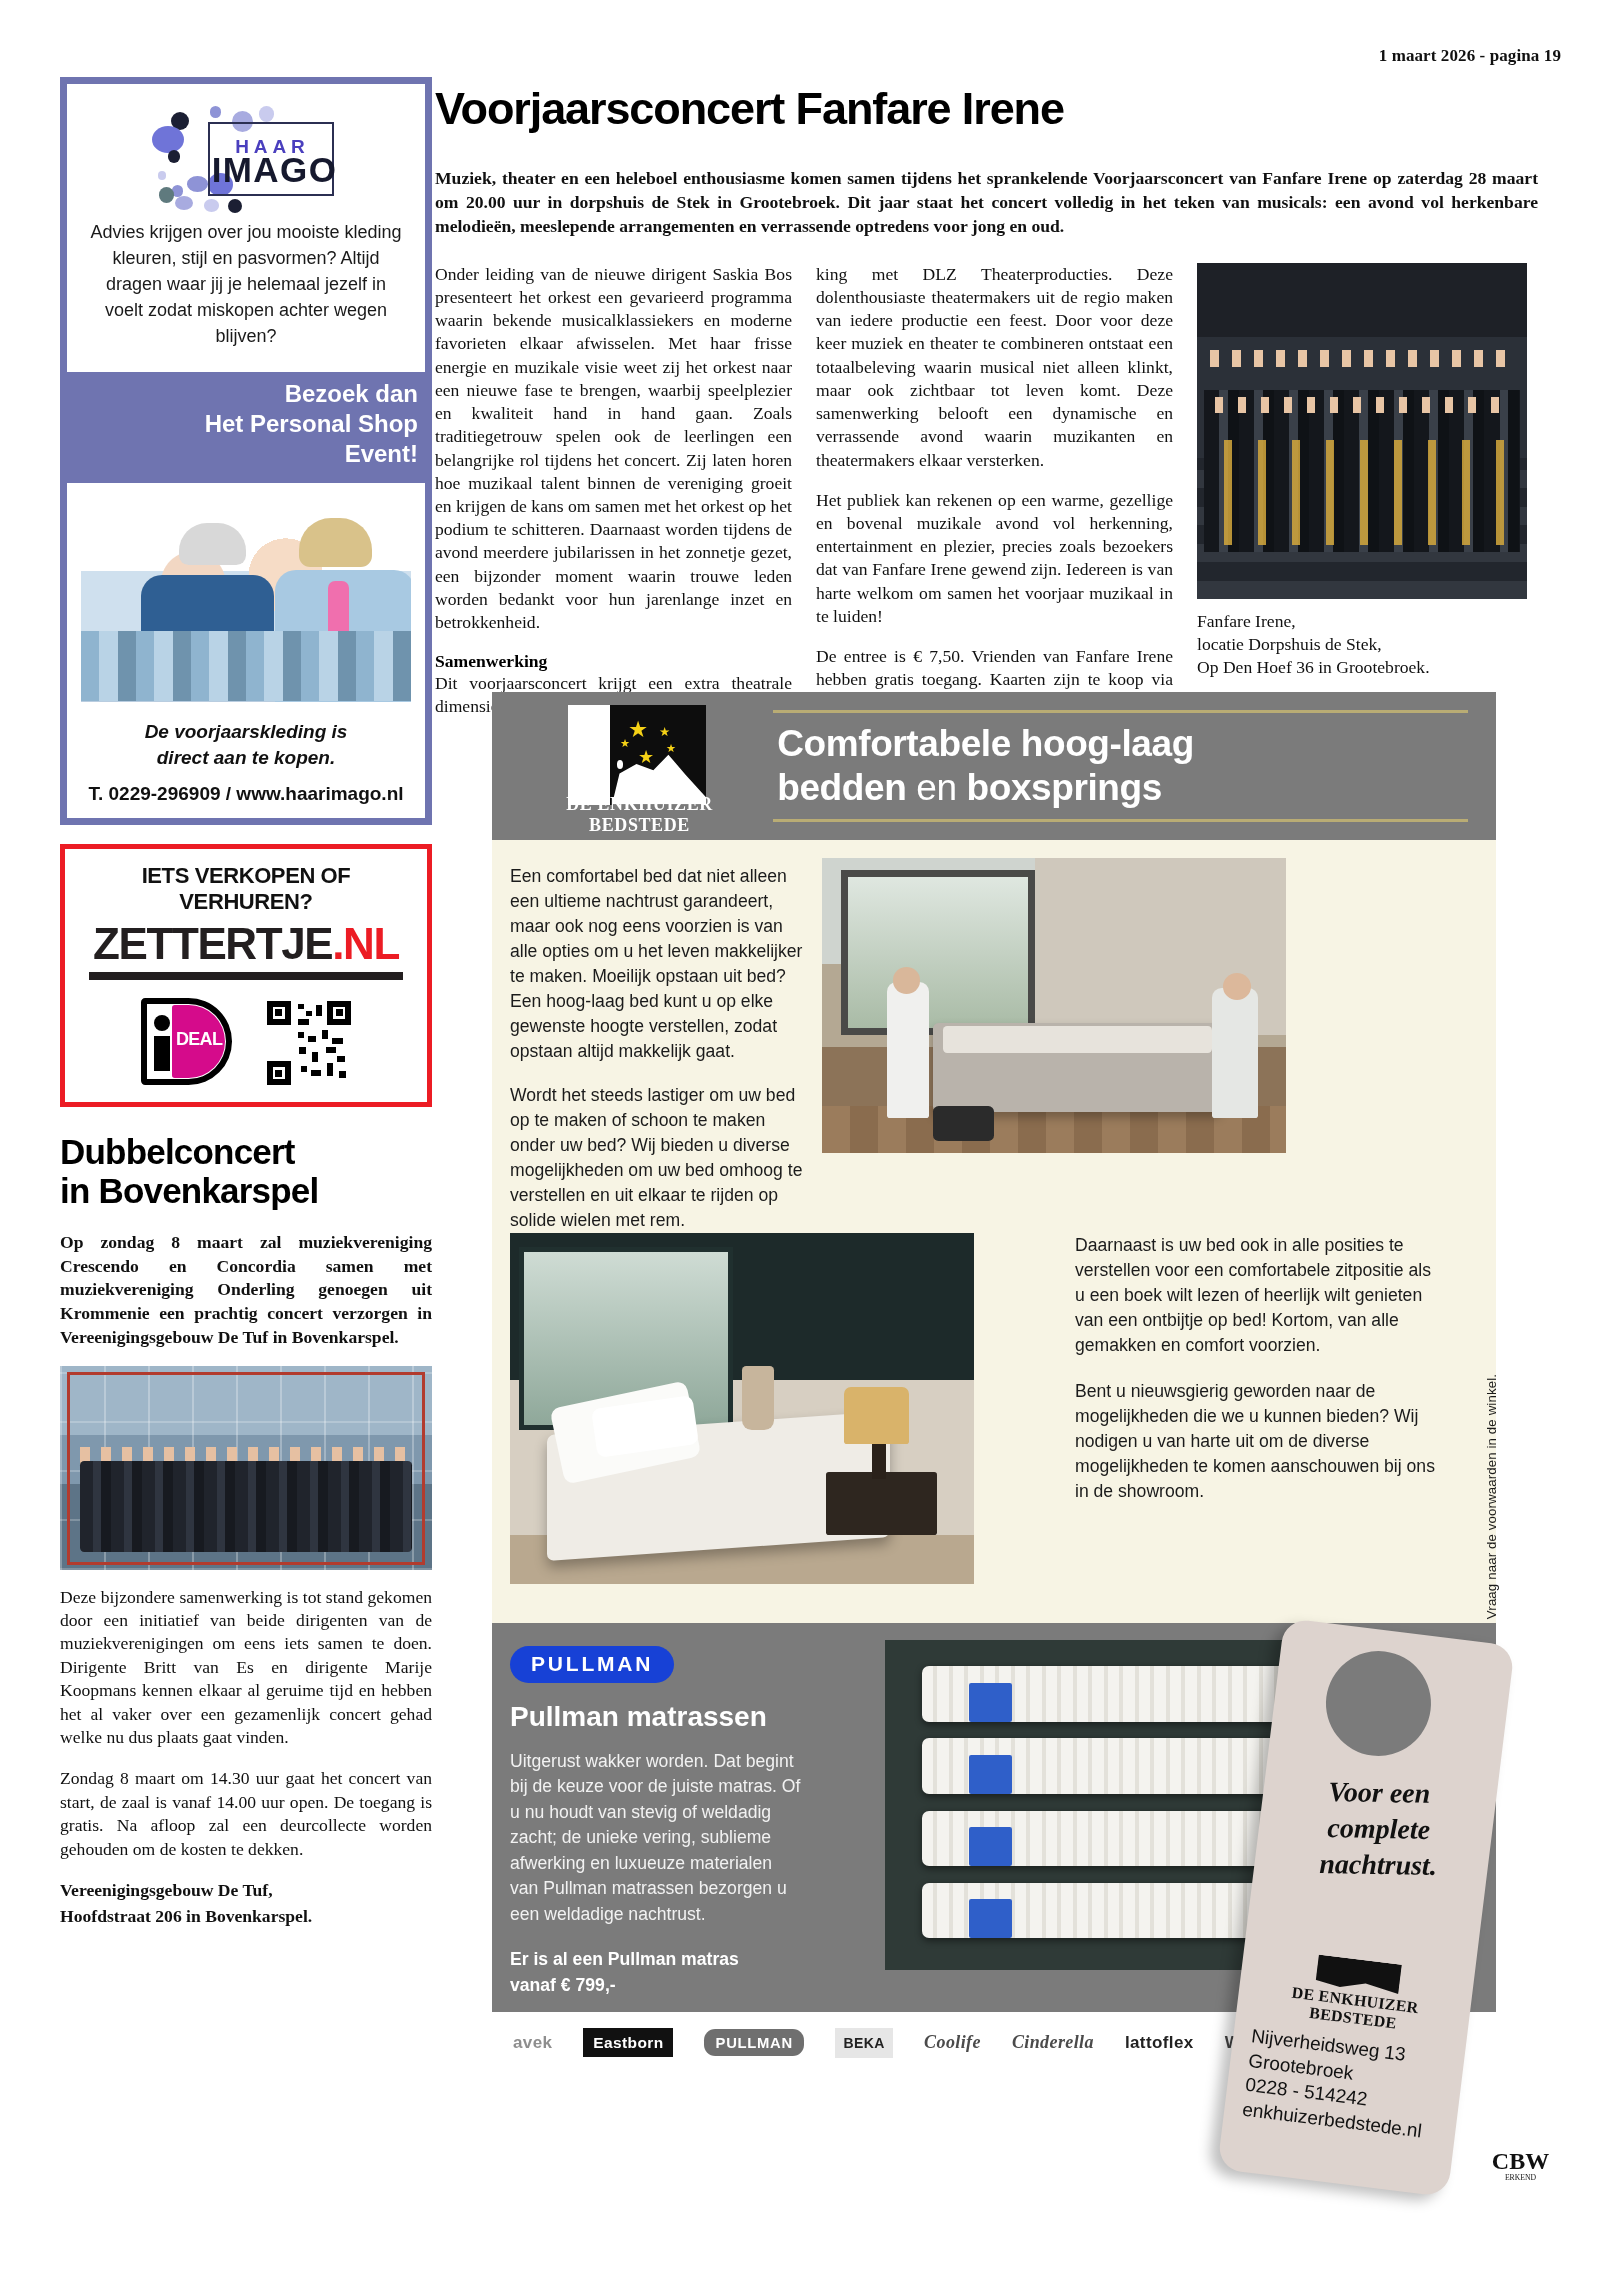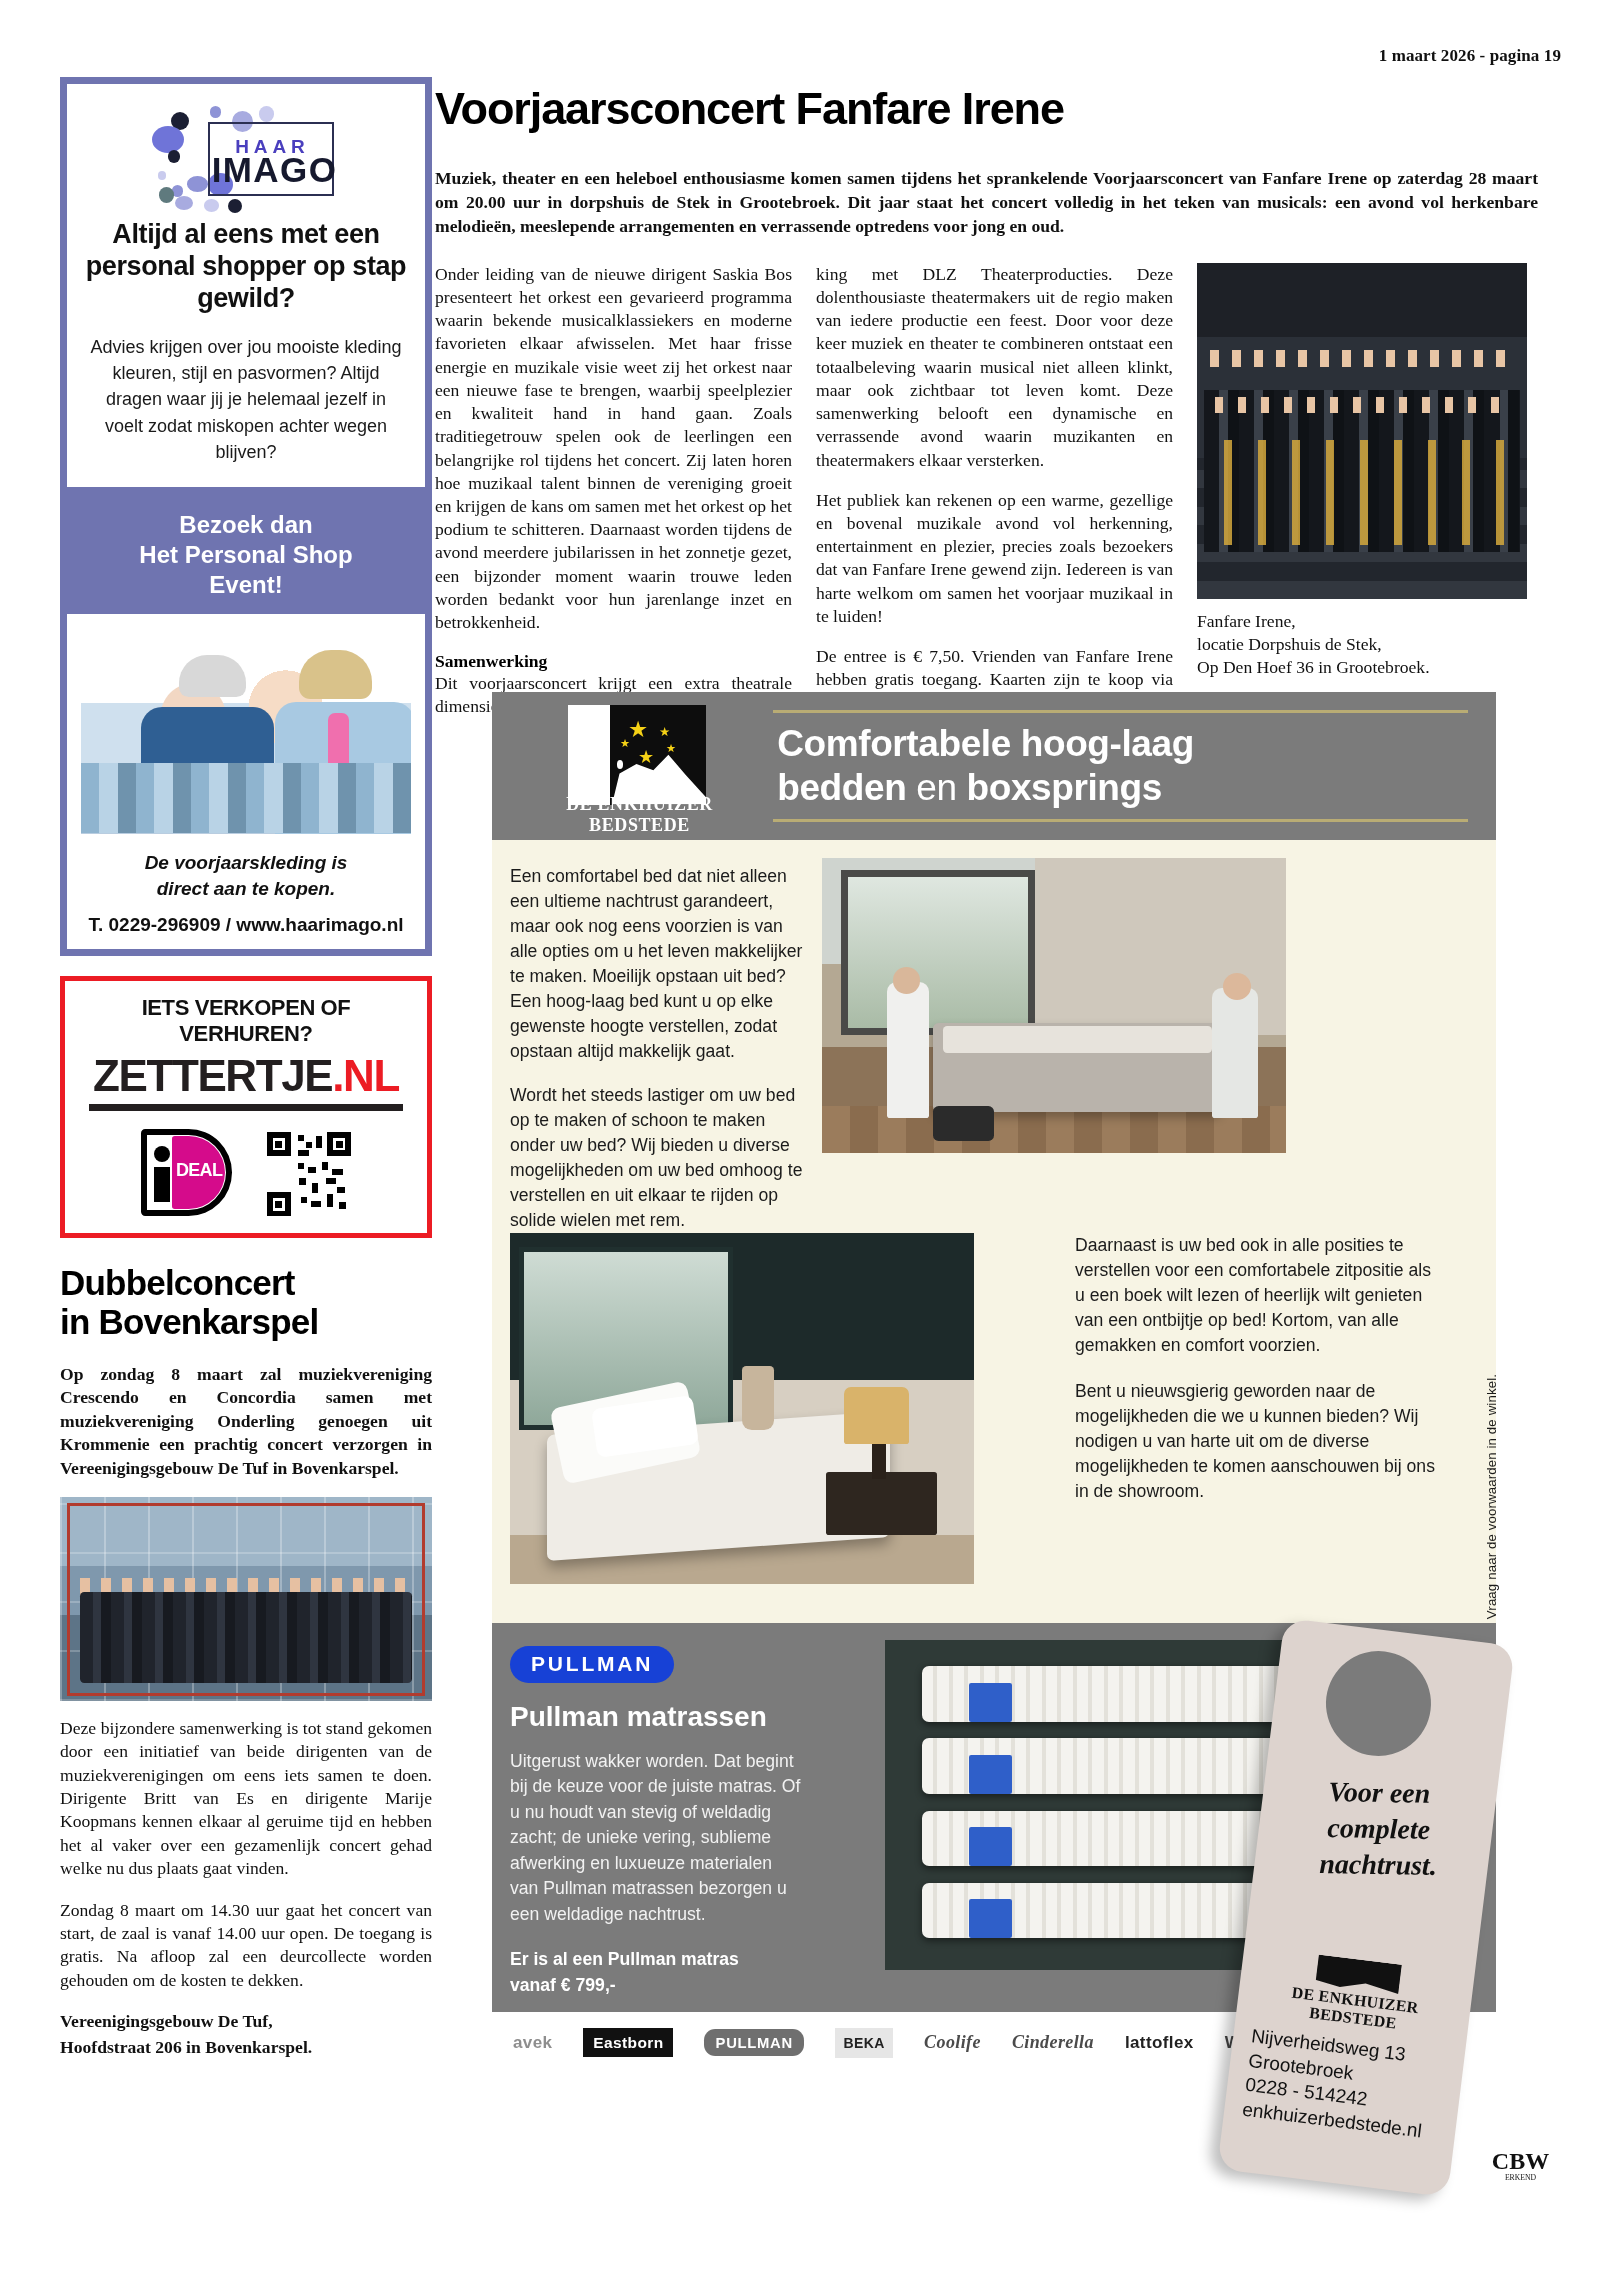--- a/index.html
+++ b/index.html
@@ -51,23 +51,23 @@
     font-weight: bold; font-size: 27px; line-height: 1.18;
     text-align: center; color: #111; margin: 5.6px 0 19.7px;
     letter-spacing: -0.4px;
   }
   .imago-body {
     font-family: "Liberation Sans", sans-serif;
     font-size: 18px; line-height: 1.45; text-align: center; color: #1a1a1a;
     margin-bottom: 15.5px;
   }
   .imago-band {
-    background: #6f74b0; color: #fff; text-align: center;
+    background: #6f74b0; color: #fff; text-align: right;
     font-family: "Liberation Sans", sans-serif; font-weight: bold;
-    font-size: 24px; line-height: 1.25; padding: 23px 7px 14px;
+    font-size: 24px; line-height: 1.25; padding: 7px 7px 14px;
   }
   .imago-photo {
     height: 211px; margin: 8.4px 14px 4.2px;
     background:
       radial-gradient(circle at 34% 44%, #f2d7c3 0 32px, transparent 33px),
       radial-gradient(circle at 62% 40%, #f6dcc6 0 37px, transparent 37px),
       linear-gradient(#ffffff 0 38%, #cfe0ee 38% 74%, #b9cde0 74% 100%);
       position: relative; overflow: hidden;
   }
   .ph-h1 { position:absolute; left:98px; top:32px; width:67px; height:42px; background:#d8d8d8; border-radius:28px 28px 9.8px 9.8px;}
@@ -394,21 +394,20 @@
         <div class="dot" style="left:53px;top:70px;width:21px;height:15.5px;background:#8e93d6;"></div>
         <div class="dot" style="left:74px;top:67px;width:25px;height:22.5px;background:#6f74d8;"></div>
         <div class="dot" style="left:41px;top:90px;width:18px;height:14px;background:#a8abe0;"></div>
         <div class="dot" style="left:70px;top:93px;width:15.5px;height:12.6px;background:#c9cbee;"></div>
         <div class="dot" style="left:94px;top:93px;width:14px;height:14px;background:#1b1f33;"></div>
         <div class="imago-frame"></div>
         <div class="imago-haar">HAAR</div>
         <div class="imago-main">IMAGO</div>
       </div>
 
-      <div class="imago-head">Altijd al eens met een personal shopper op stap gewild?</div>
       <div class="imago-body">Advies krijgen over jou mooiste kleding kleuren, stijl en pasvormen? Altijd dragen waar jij je helemaal jezelf in voelt zodat miskopen achter wegen blijven?</div>
     </div>
 
     <div class="imago-band">
       <div>Bezoek dan</div>
       <div>Het Personal Shop</div>
       <div>Event!</div>
     </div>
 
     <div class="imago-photo">

